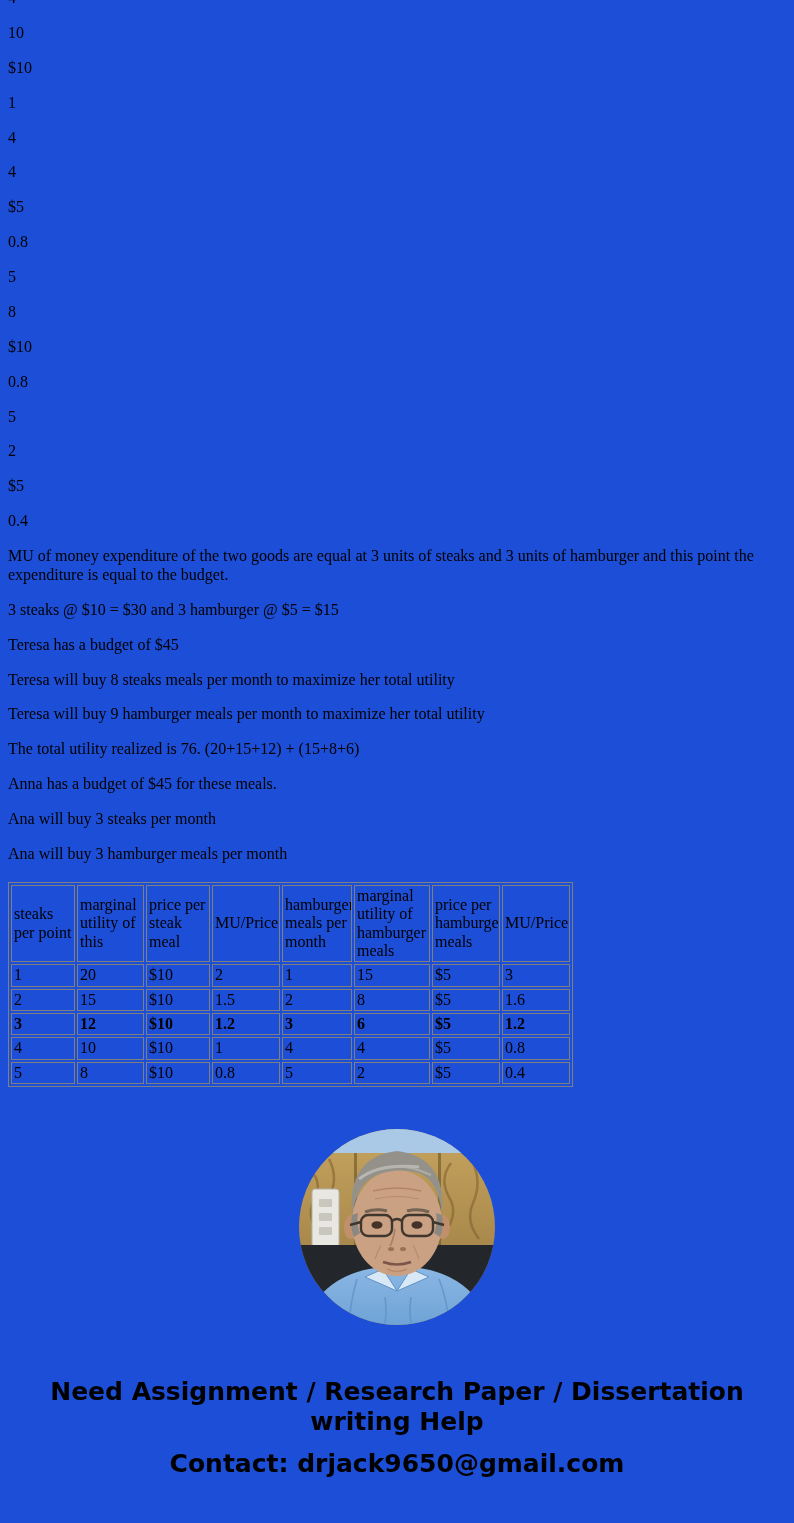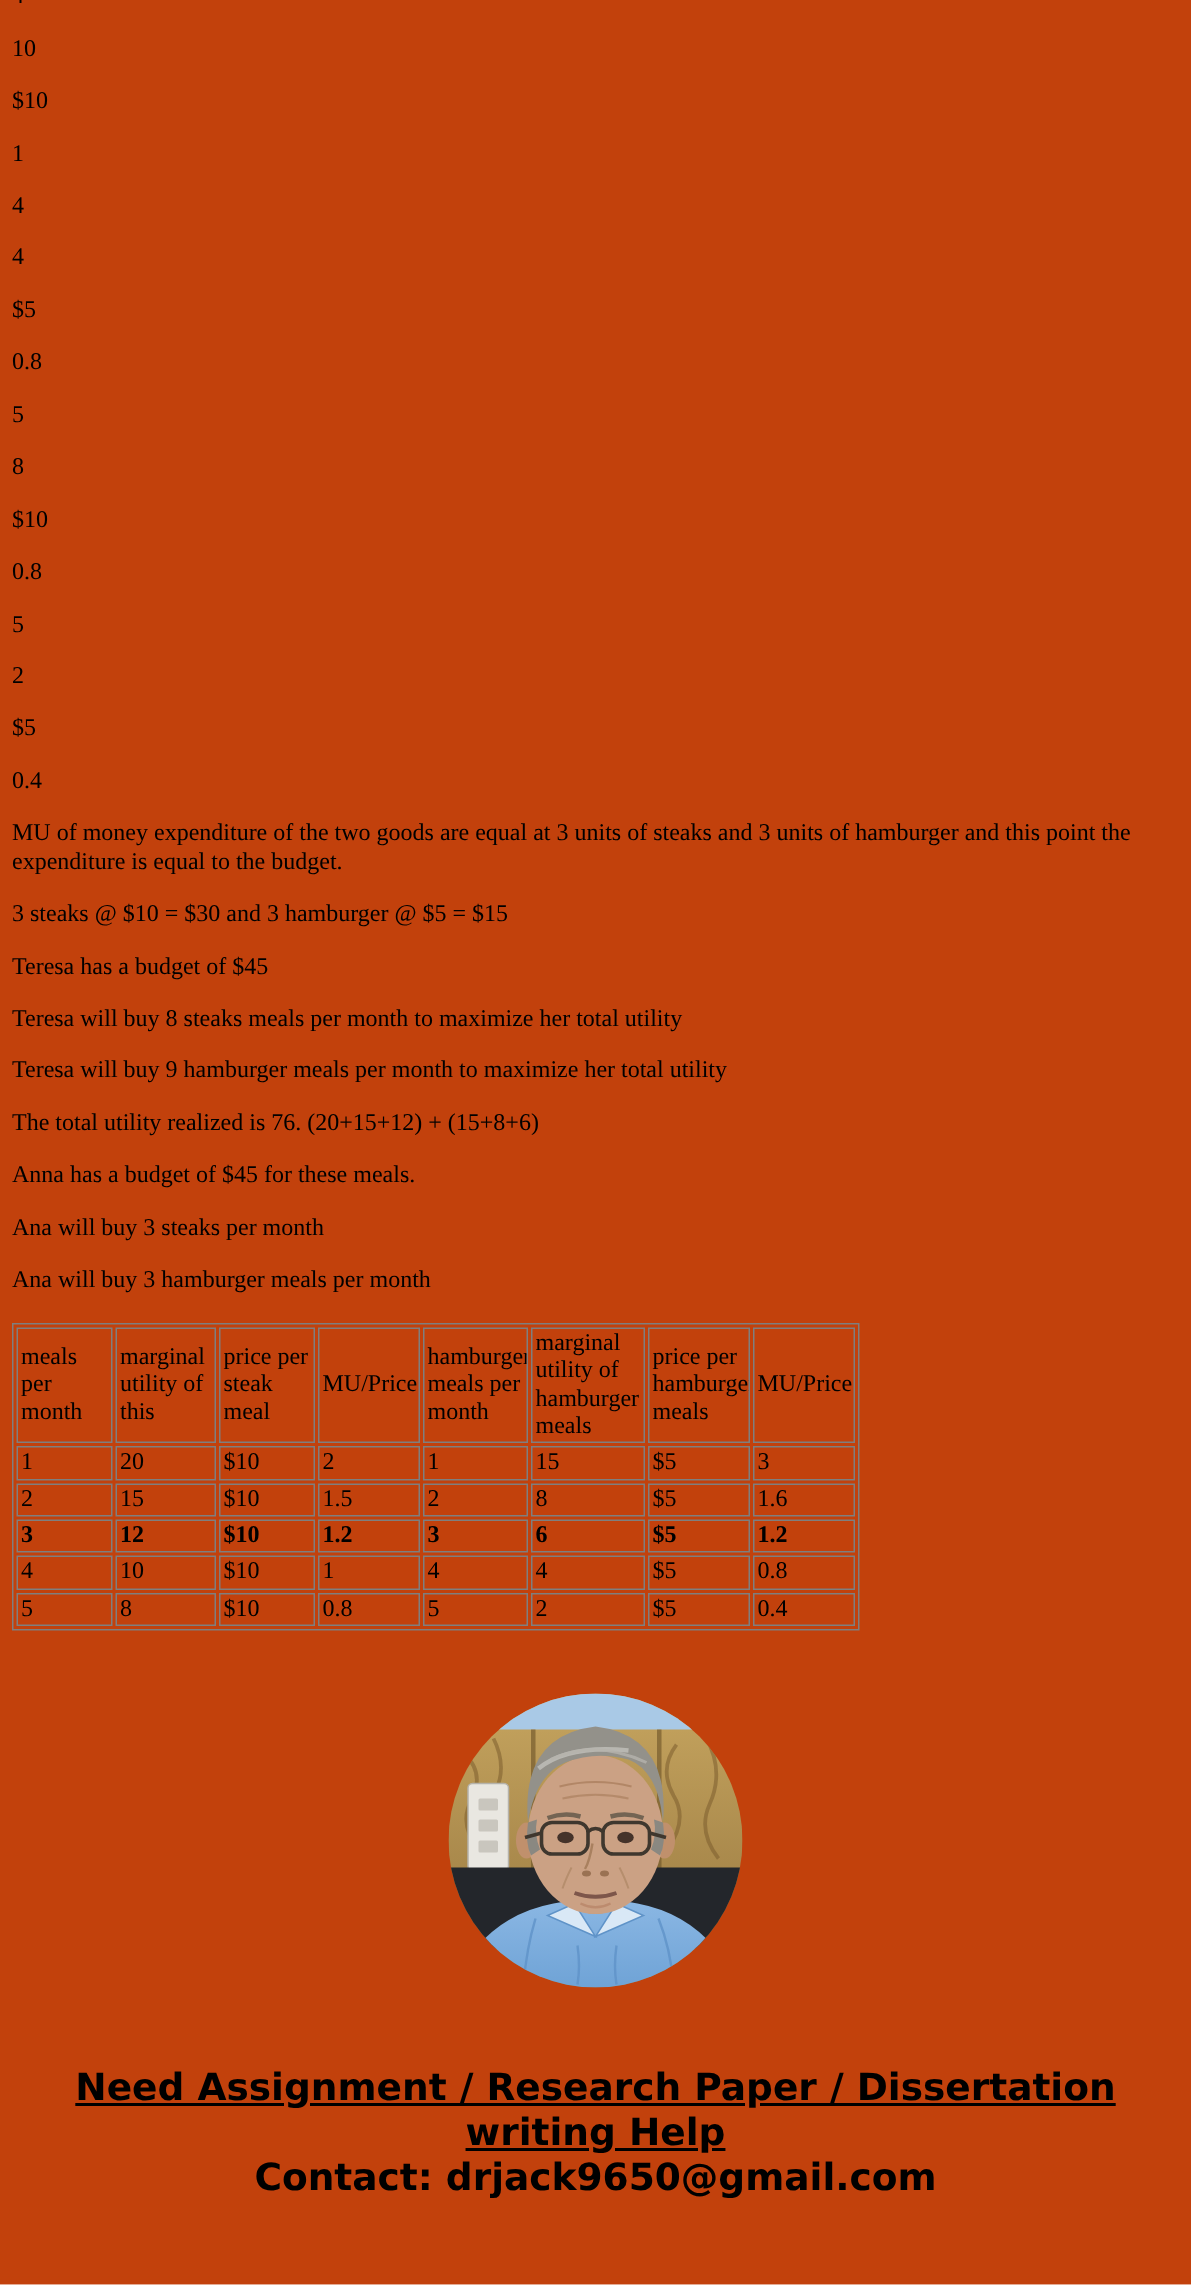--- a/index.html
+++ b/index.html
@@ -1,21 +1,21 @@
 <!DOCTYPE html>
 <html><head>
 <meta charset="utf-8">
 <style>
   html, body { margin: 0; padding: 0; background: #ffffff; }
   .page {
     position: relative;
     width: 794px;
     height: 1523px;
     overflow: hidden;
-    background: #c2410c;
+    background: #1d4ed8;
     color: #000000;
     font-family: "Liberation Serif", serif;
     padding: 0 8px;
     box-sizing: border-box;
   }
   .page p {
     margin: 16px 0;
     font-size: 16px;
     line-height: 1.18;
   }
@@ -50,21 +50,21 @@
 
   .footer {
     margin-top: 52px;
     text-align: center;
     font-family: "DejaVu Sans", sans-serif;
     font-weight: bold;
     font-size: 25px;
     line-height: 30px;
     color: #000000;
   }
-  .footer .heading { max-width: 752px; margin: 0 auto; text-decoration: underline; }
+  .footer .heading { max-width: 752px; margin: 12px auto; }
 </style>
 </head>
 <body>
 
 <div class="page">
 
   <section id="values-list">
       <p>4</p>
       <p>10</p>
       <p>$10</p>
@@ -101,21 +101,21 @@
         <col style="width:67px">
         <col style="width:64px">
         <col style="width:68px">
       <col style="width:70px">
         <col style="width:76px">
         <col style="width:68px">
         <col style="width:68px">
     </colgroup>
     <tbody id="table-body">
         <tr>
-          <td>meals per month</td>
+          <td>steaks per point</td>
           <td>marginal utility of this</td>
           <td>price per steak meal</td>
           <td>MU/Price</td>
           <td>hamburger meals per month</td>
           <td>marginal utility of hamburger meals</td>
           <td>price per hamburger meals</td>
           <td>MU/Price</td>
         </tr>
         <tr>
           <td>1</td>

